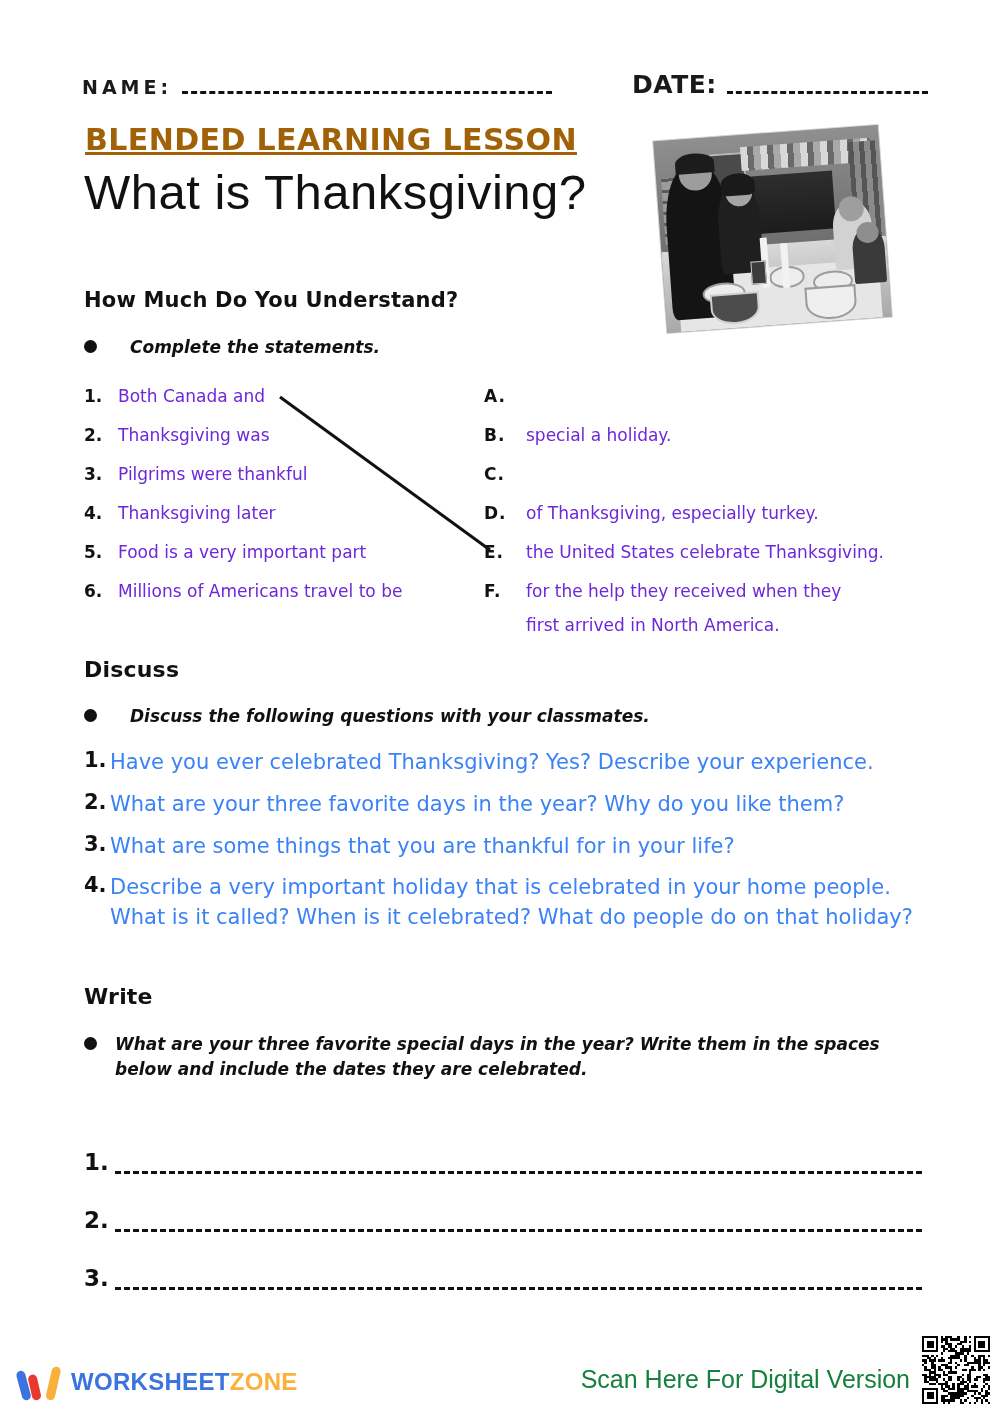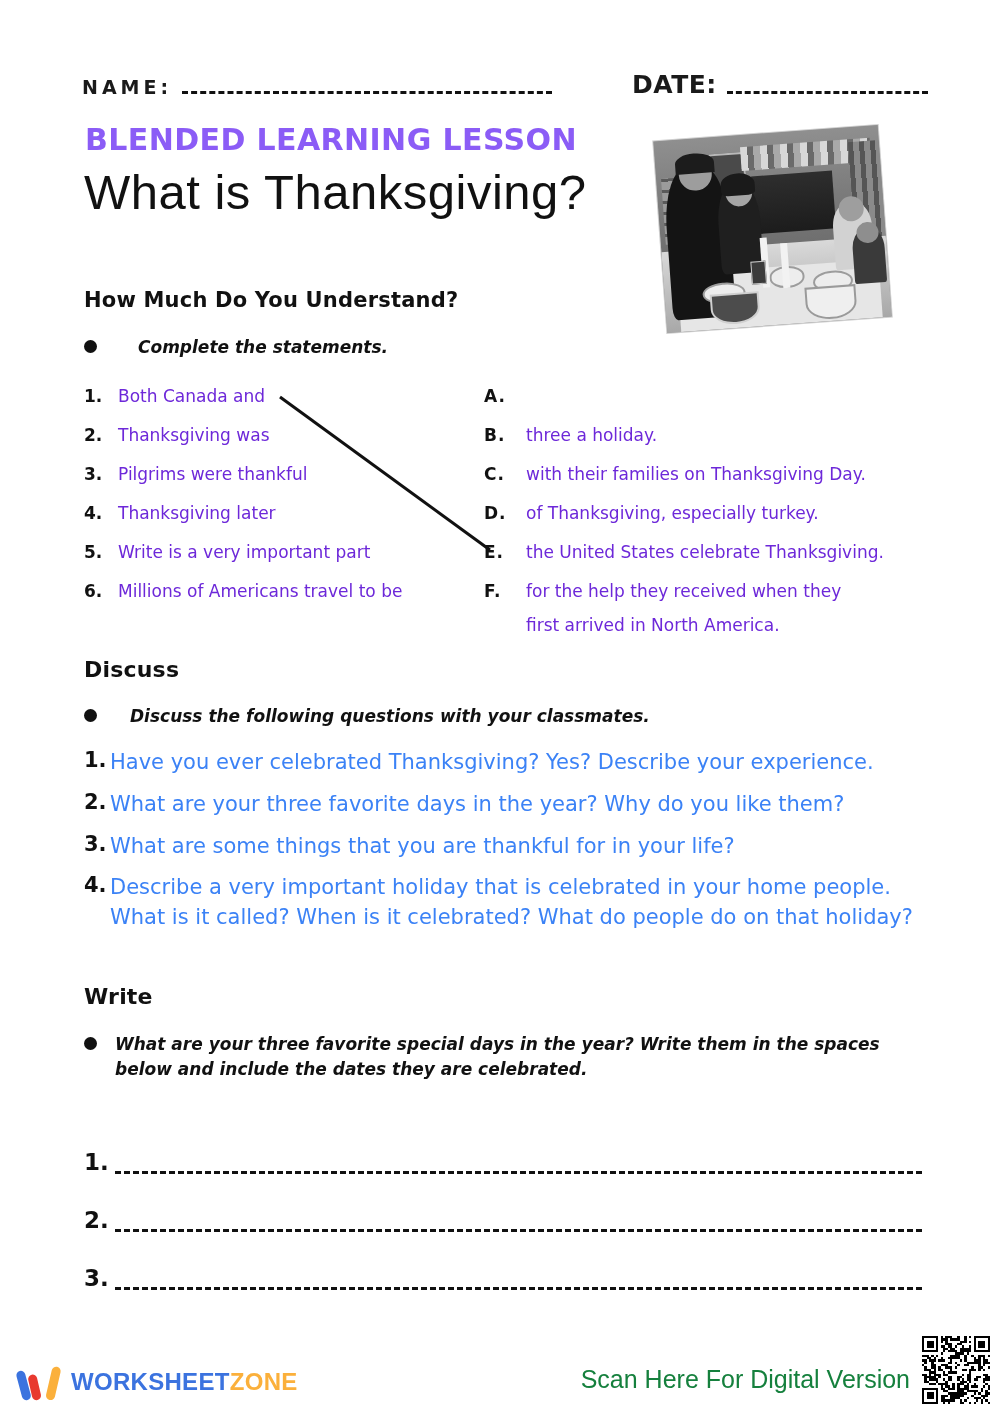--- a/index.html
+++ b/index.html
@@ -53,22 +53,23 @@
 
   
   .kicker {
     position: absolute;
     top: 125px;
     left: 85px;
     font-family: "DejaVu Sans", sans-serif;
     font-weight: bold;
     font-size: 30px;
     letter-spacing: 0.4px;
-    color: #8b5cf6;
+    color: #a16207;
     line-height: 1;
+    text-decoration: underline;
   }
   .main-title {
     position: absolute;
     top: 166px;
     left: 84px;
     font-family: "Liberation Sans", sans-serif;
     font-weight: 300;
     font-size: 49px;
     letter-spacing: 0.5px;
     color: #111;
@@ -174,21 +175,21 @@
   }
   .bullet-text {
     margin-left: 33px;
     font-family: "DejaVu Sans", sans-serif;
     font-weight: bold;
     font-style: italic;
     font-size: 17px;
     line-height: 1.45;
     color: #111;
   }
-  #instr-complete { top: 335px; gap: 8px; }
+  #instr-complete { top: 335px; }
   #instr-discuss { top: 704px; }
   #instr-write { top: 1032px; width: 830px; }
   #instr-write .bullet-text { margin-left: 18px; }
 
   
   .match-area { position: absolute; top: 386px; left: 84px; width: 840px; height: 265px; }
   .match-line-svg { position: absolute; top: 0; left: 0; width: 840px; height: 265px; overflow: visible; }
   .match-col { position: absolute; top: 0; }
   .col-left { left: 0; width: 400px; }
   .col-right { left: 400px; width: 440px; }
@@ -368,39 +369,38 @@
     <div class="m-item">
       <span class="m-key">3.</span>
       <span class="m-val">Pilgrims were thankful</span>
     </div>
     <div class="m-item">
       <span class="m-key">4.</span>
       <span class="m-val">Thanksgiving later</span>
     </div>
     <div class="m-item">
       <span class="m-key">5.</span>
-      <span class="m-val">Write is a very important part</span>
+      <span class="m-val">Food is a very important part</span>
     </div>
     <div class="m-item">
       <span class="m-key">6.</span>
       <span class="m-val">Millions of Americans travel to be</span>
     </div>
   </div>
 
   <div class="match-col col-right">
     <div class="m-item">
       <span class="m-key">A.</span>
     </div>
     <div class="m-item">
       <span class="m-key">B.</span>
-      <span class="m-val">three a holiday.</span>
+      <span class="m-val">special a holiday.</span>
     </div>
     <div class="m-item">
       <span class="m-key">C.</span>
-      <span class="m-val">with their families on Thanksgiving Day.</span>
     </div>
     <div class="m-item">
       <span class="m-key">D.</span>
       <span class="m-val">of Thanksgiving, especially turkey.</span>
     </div>
     <div class="m-item">
       <span class="m-key">E.</span>
       <span class="m-val">the United States celebrate Thanksgiving.</span>
     </div>
     <div class="m-item">

